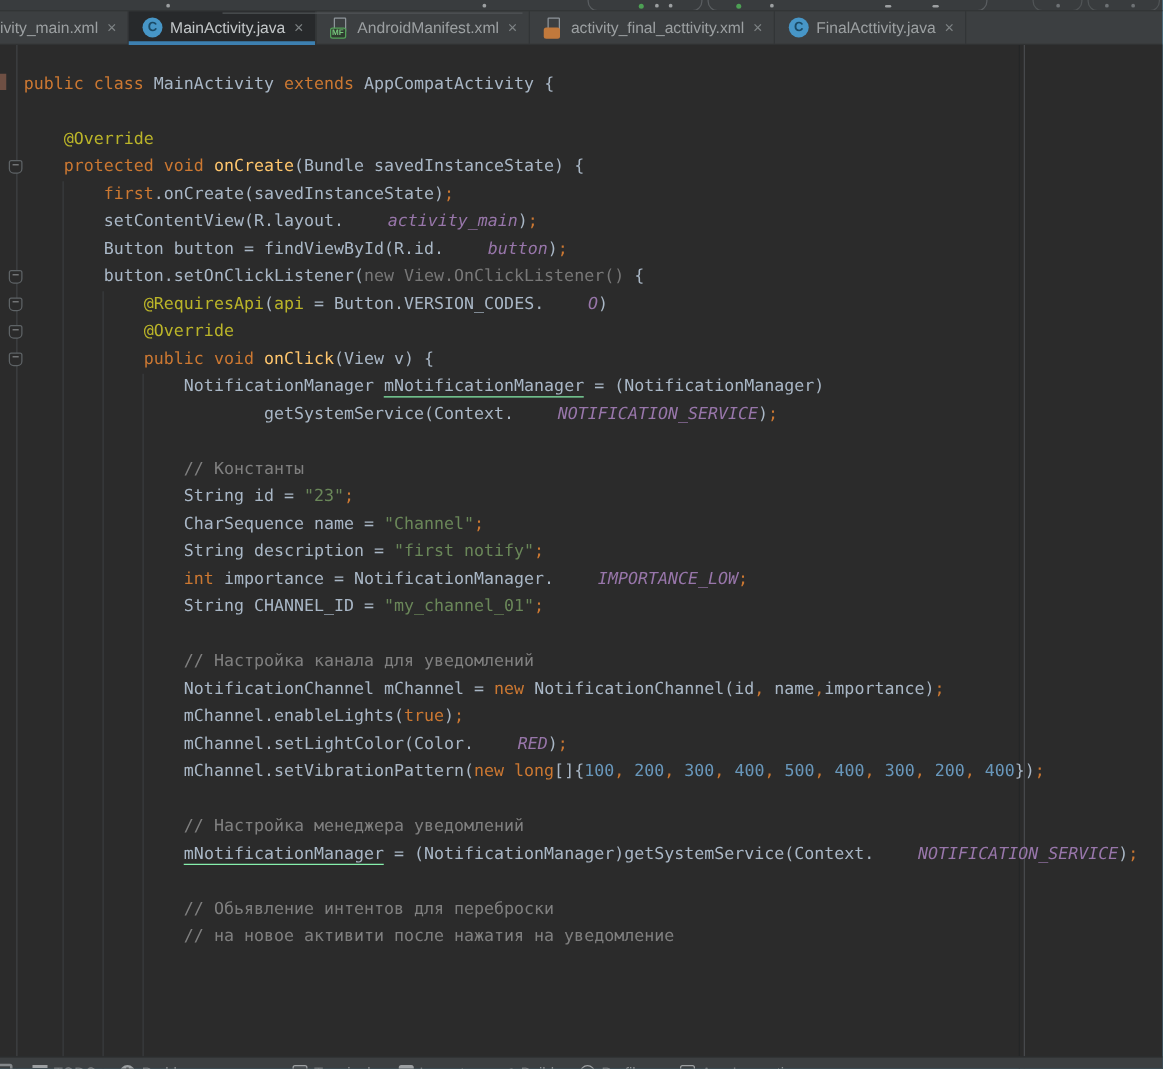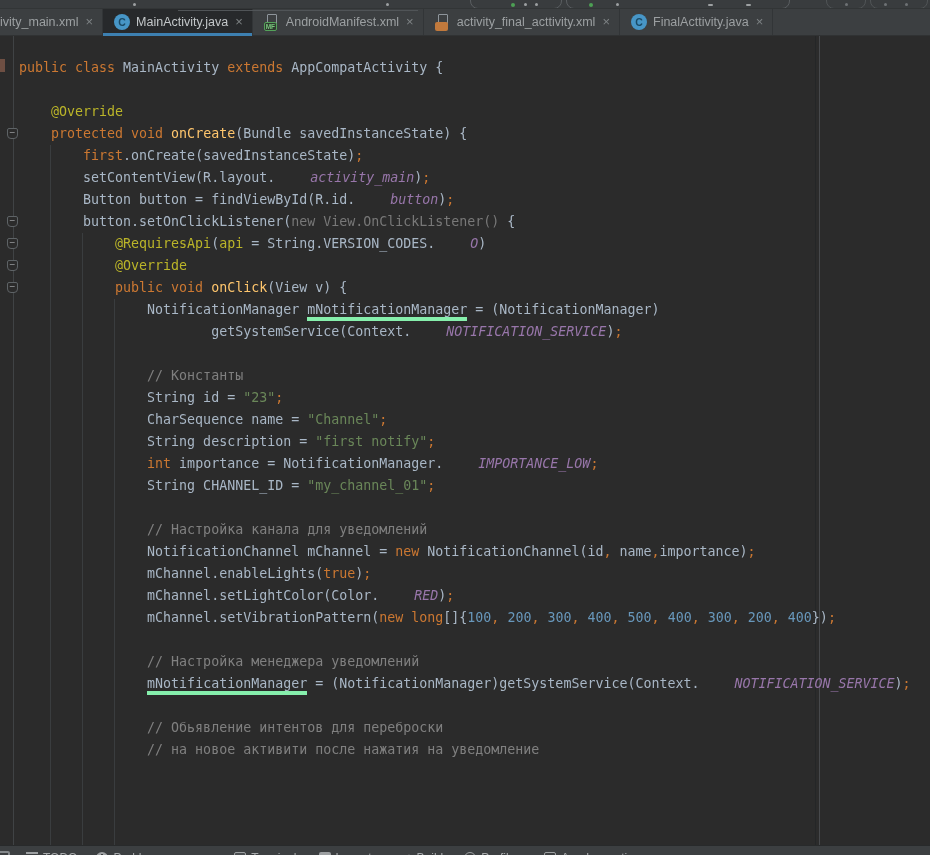--- a/index.html
+++ b/index.html
@@ -56,21 +56,21 @@
   .cline{height:22px;line-height:22px;white-space:pre;}
   .tok-k{color:#CC7832;}
   .tok-p{color:#A9B7C6;}
   .tok-m{color:#FFC66D;}
   .tok-a{color:#BBB529;}
   .tok-s{color:#6A8759;}
   .tok-n{color:#6897BB;}
   .tok-c{color:#808080;}
   .tok-f{color:#9876AA;font-style:italic;margin-left:35px;}
   .tok-g{color:#787878;}
-  .tok-u{color:#A9B7C6;border-bottom:4px solid #86efac;}
+  .tok-u{color:#A9B7C6;border-bottom:1px solid #86efac;}
 
   
   .status-bar{position:absolute;top:845px;left:0;width:930px;height:24px;background:#3C3F41;
               border-top:1px solid #282A2B;display:flex;align-items:center;z-index:10;
               font-size:12px;color:#A7AAAC;box-sizing:border-box;}
   .corner-icon{width:10px;height:10px;border:2px solid #84888B;border-radius:2px;margin-left:-4px;flex:none;}
   .sb-item{display:flex;align-items:center;white-space:nowrap;}
   .sbicon{width:12px;height:12px;margin-right:5px;flex:none;position:relative;box-sizing:border-box;}
   .sbicon.todo-list{background:linear-gradient(to bottom,#9DA0A2 2px,transparent 2px,transparent 5px,
                     #9DA0A2 5px,#9DA0A2 7px,transparent 7px,transparent 10px,#9DA0A2 10px);}
@@ -155,21 +155,21 @@
       </div>
     <div class="code" id="code-area">
         <div class="cline"><span class="tok-k">public class </span><span class="tok-p">MainActivity </span><span class="tok-k">extends</span><span class="tok-p"> AppCompatActivity {</span></div>
         <div class="cline"></div>
         <div class="cline"><span class="tok-a">    @Override</span></div>
         <div class="cline"><span class="tok-k">    protected void </span><span class="tok-m">onCreate</span><span class="tok-p">(Bundle savedInstanceState) {</span></div>
         <div class="cline"><span class="tok-k">        first</span><span class="tok-p">.onCreate(savedInstanceState)</span><span class="tok-k">;</span></div>
         <div class="cline"><span class="tok-p">        setContentView(R.layout.</span><span class="tok-f">activity_main</span><span class="tok-p">)</span><span class="tok-k">;</span></div>
         <div class="cline"><span class="tok-p">        Button button = findViewById(R.id.</span><span class="tok-f">button</span><span class="tok-p">)</span><span class="tok-k">;</span></div>
         <div class="cline"><span class="tok-p">        button.setOnClickListener(</span><span class="tok-g">new View.OnClickListener() </span><span class="tok-p">{</span></div>
-        <div class="cline"><span class="tok-a">            @RequiresApi</span><span class="tok-p">(</span><span class="tok-a">api</span><span class="tok-p"> = String.VERSION_CODES.</span><span class="tok-f">O</span><span class="tok-p">)</span></div>
+        <div class="cline"><span class="tok-a">            @RequiresApi</span><span class="tok-p">(</span><span class="tok-a">api</span><span class="tok-p"> = Button.VERSION_CODES.</span><span class="tok-f">O</span><span class="tok-p">)</span></div>
         <div class="cline"><span class="tok-a">            @Override</span></div>
         <div class="cline"><span class="tok-k">            public void </span><span class="tok-m">onClick</span><span class="tok-p">(View v) {</span></div>
         <div class="cline"><span class="tok-p">                NotificationManager </span><span class="tok-u">mNotificationManager</span><span class="tok-p"> = (NotificationManager)</span></div>
         <div class="cline"><span class="tok-p">                        getSystemService(Context.</span><span class="tok-f">NOTIFICATION_SERVICE</span><span class="tok-p">)</span><span class="tok-k">;</span></div>
         <div class="cline"></div>
         <div class="cline"><span class="tok-c">                // Константы</span></div>
         <div class="cline"><span class="tok-p">                String id = </span><span class="tok-s">"23"</span><span class="tok-k">;</span></div>
         <div class="cline"><span class="tok-p">                CharSequence name = </span><span class="tok-s">"Channel"</span><span class="tok-k">;</span></div>
         <div class="cline"><span class="tok-p">                String description = </span><span class="tok-s">"first notify"</span><span class="tok-k">;</span></div>
         <div class="cline"><span class="tok-k">                int</span><span class="tok-p"> importance = NotificationManager.</span><span class="tok-f">IMPORTANCE_LOW</span><span class="tok-k">;</span></div>

